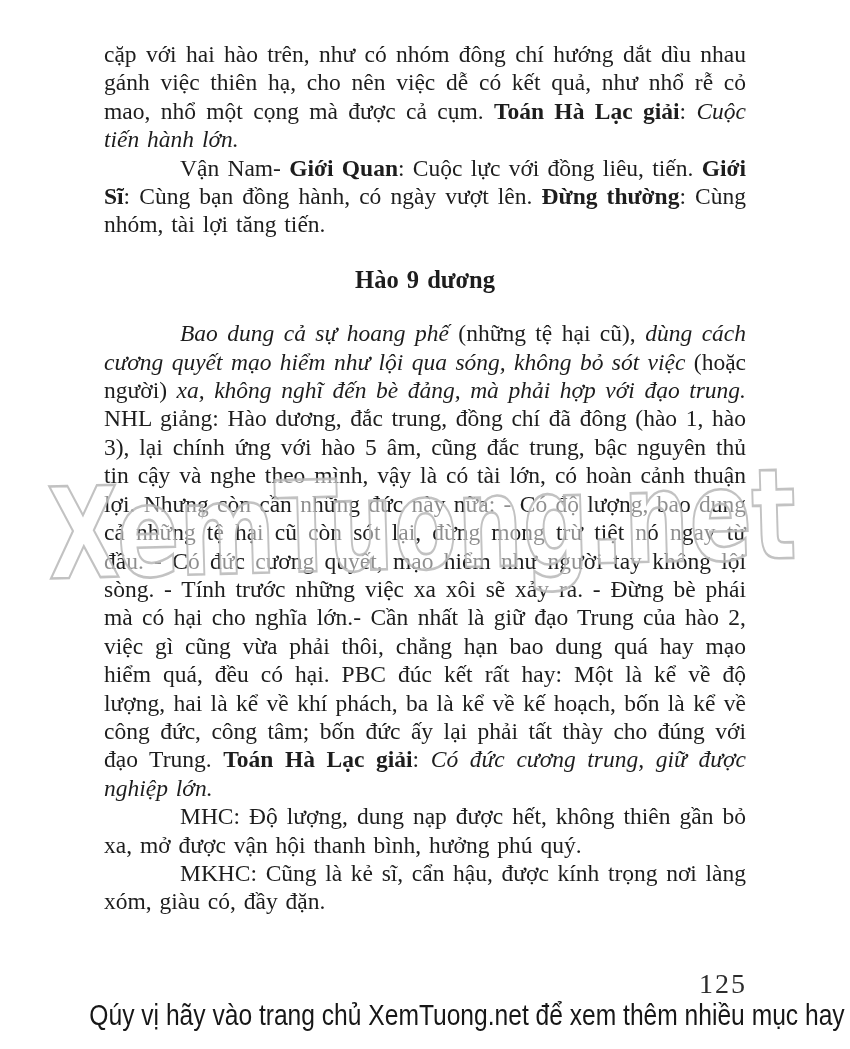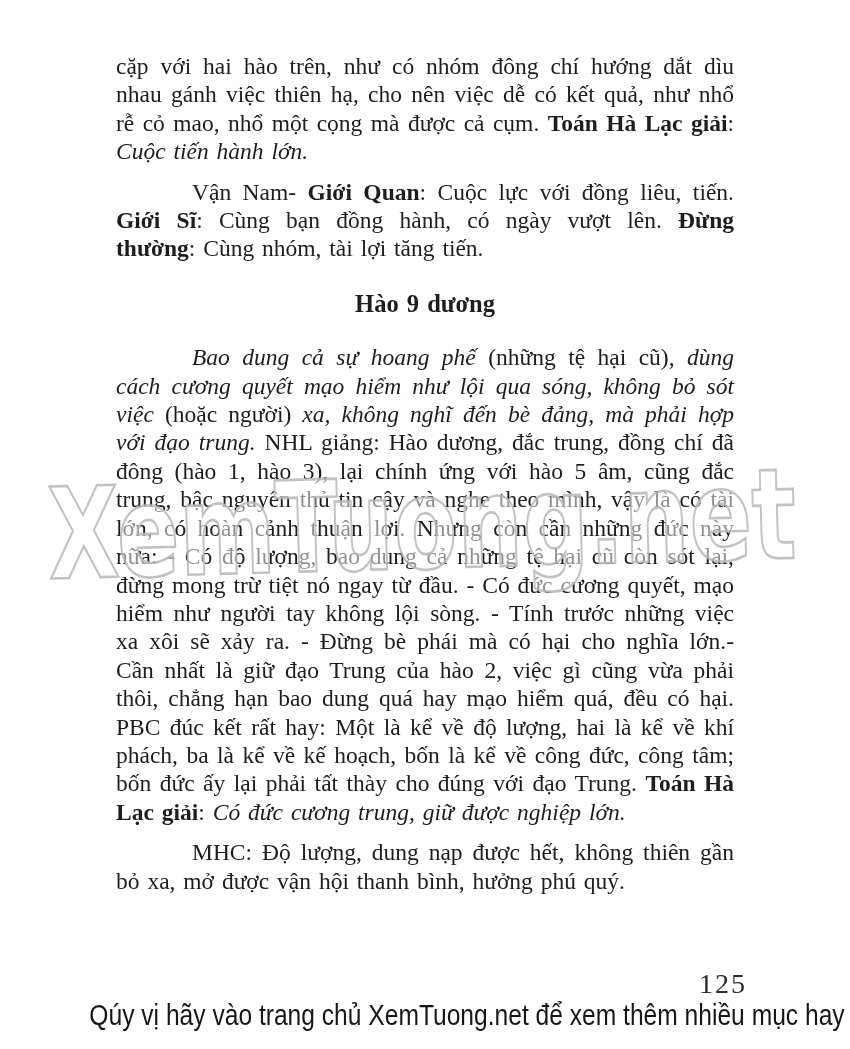--- a/index.html
+++ b/index.html
@@ -6,21 +6,21 @@
   body{
     width:850px;height:1049px;background:#ffffff;position:relative;overflow:hidden;
     font-family:"Liberation Serif",serif;
   }
   .page{position:absolute;inset:0;background:#ffffff;}
   .textblock{
     position:absolute;left:104px;top:40px;width:642px;
     color:#1d1d1d;font-size:23.5px;line-height:28.4px;
     text-align:justify;word-spacing:2px;z-index:1;
   }
-  .para{margin:12px;}
+  .para{margin:0;}
   .indent{text-indent:76px;}
   .para b{font-weight:bold;}
   .para i{font-style:italic;}
   .heading{
     text-align:center;font-weight:bold;font-size:24.5px;
     margin:27px 0 25px 0;text-indent:0;
   }
   .watermark{
     position:absolute;left:40px;top:420px;width:776px;height:210px;
     transform:rotate(-1.6deg);pointer-events:none;z-index:2;
@@ -49,20 +49,21 @@
 
 
     <p class="para indent"><span>Vận Nam- </span><b>Giới Quan</b><span>: Cuộc lực với đồng liêu, tiến. </span><b>Giới Sĩ</b><span>: Cùng bạn đồng hành, có ngày vượt lên. </span><b>Đừng thường</b><span>: Cùng nhóm, tài lợi tăng tiến.</span></p>
 
     <p class="para heading">Hào 9 dương</p>
 
     <p class="para indent"><i>Bao dung cả sự hoang phế </i><span>(những tệ hại cũ), </span><i>dùng cách cương quyết mạo hiểm như lội qua sóng, không bỏ sót việc </i><span>(hoặc người) </span><i>xa, không nghĩ đến bè đảng, mà phải hợp với đạo trung. </i><span>NHL giảng: Hào dương, đắc trung, đồng chí đã đông (hào 1, hào 3), lại chính ứng với hào 5 âm, cũng đắc trung, bậc nguyên thủ tin cậy và nghe theo mình, vậy là có tài lớn, có hoàn cảnh thuận lợi. Nhưng còn cần những đức này nữa: - Có độ lượng, bao dung cả những tệ hại cũ còn sót lại, đừng mong trừ tiệt nó ngay từ đầu. - Có đức cương quyết, mạo hiểm như người tay không lội sòng. - Tính trước những việc xa xôi sẽ xảy ra. - Đừng bè phái mà có hại cho nghĩa lớn.- Cần nhất là giữ đạo Trung của hào 2, việc gì cũng vừa phải thôi, chẳng hạn bao dung quá hay mạo hiểm quá, đều có hại. PBC đúc kết rất hay: Một là kể về độ lượng, hai là kể về khí phách, ba là kể về kế hoạch, bốn là kể về công đức, công tâm; bốn đức ấy lại phải tất thày cho đúng với đạo Trung. </span><b>Toán Hà Lạc giải</b><span>: </span><i>Có đức cương trung, giữ được nghiệp lớn.</i></p>
 
     <p class="para indent"><span>MHC: Độ lượng, dung nạp được hết, không thiên gần bỏ xa, mở được vận hội thanh bình, hưởng phú quý.</span></p>
 
+    <p class="para indent"><span>MKHC: Cũng là kẻ sĩ, cẩn hậu, được kính trọng nơi làng xóm, giàu có, đầy đặn.</span></p>
 
   </div>
 
   <div class="watermark">
     <svg width="776" height="210" viewBox="0 0 776 210" xmlns="http://www.w3.org/2000/svg">
       <text x="8" y="148" textLength="748" lengthAdjust="spacingAndGlyphs" font-family="DejaVu Sans, sans-serif" font-weight="bold" font-size="126" fill="rgba(255,255,255,0.5)" stroke="#b7b7b7" stroke-opacity="0.85" stroke-width="2.6">XemTuong.net</text>
     </svg>
   </div>
 
   <div class="pagenum">125</div>

